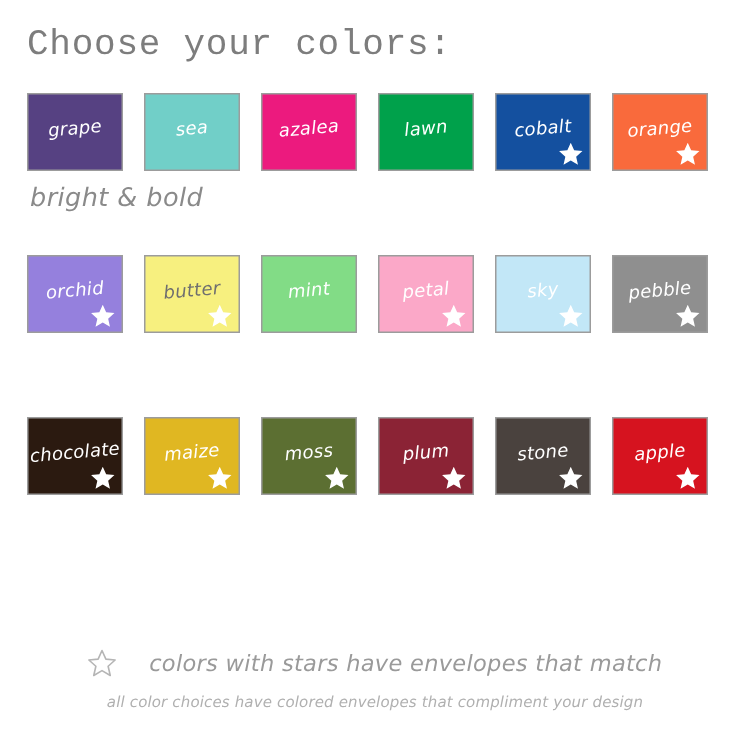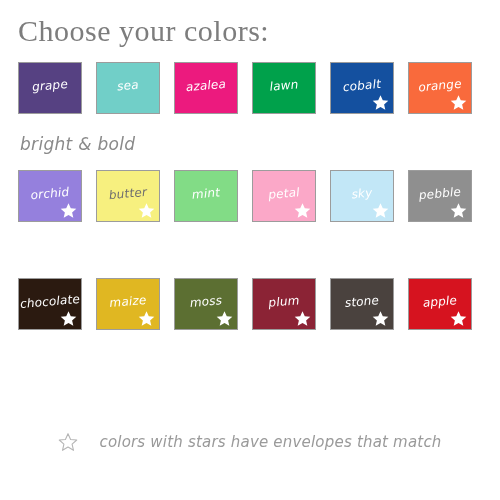--- a/index.html
+++ b/index.html
@@ -20,22 +20,22 @@
     height: 500px;
     position: relative;
     box-sizing: border-box;
   }
 
   
   .page-title {
     position: absolute;
     left: 18px;
     top: 14px;
-    font-family: Liberation Serif, serif;
-    font-size: 30px;
+    font-family: Liberation Mono, monospace;
+    font-size: 24px;
     line-height: 34px;
     letter-spacing: 0.5px;
     color: #7d7d7d;
     white-space: nowrap;
   }
 
   
   .rows {
     position: absolute;
     left: 0;
@@ -87,21 +87,20 @@
     position: absolute;
     left: 20px;
     top: 60px;
     font-family: "DejaVu Sans", sans-serif;
     font-style: italic;
     font-size: 17px;
     line-height: 20px;
     color: #8a8a8a;
     letter-spacing: 0.3px;
     white-space: nowrap;
-    margin-top: 12px;
   }
 
   
   .footer {
     position: absolute;
     left: 0;
     top: 432px;
     width: 500px;
     text-align: center;
   }
@@ -256,15 +255,16 @@
 
   <div class="footer">
     <div class="footer-primary">
       <span class="footer-star">
         <svg viewBox="0 0 24 24" width="20" height="20" aria-hidden="true">
           <polygon points="12,2 15.1,8.9 22.5,9.6 16.9,14.6 18.6,22 12,18.1 5.4,22 7.1,14.6 1.5,9.6 8.9,8.9" fill="none" stroke="#b5b5b5" stroke-width="1.3" stroke-linejoin="round"></polygon>
         </svg>
       </span>
       <span class="footer-primary-text">colors with stars have envelopes that match</span>
     </div>
+    <div class="footer-secondary">all color choices have colored envelopes that compliment your design</div>
   </div>
 
 </div>
 
 </body></html>

